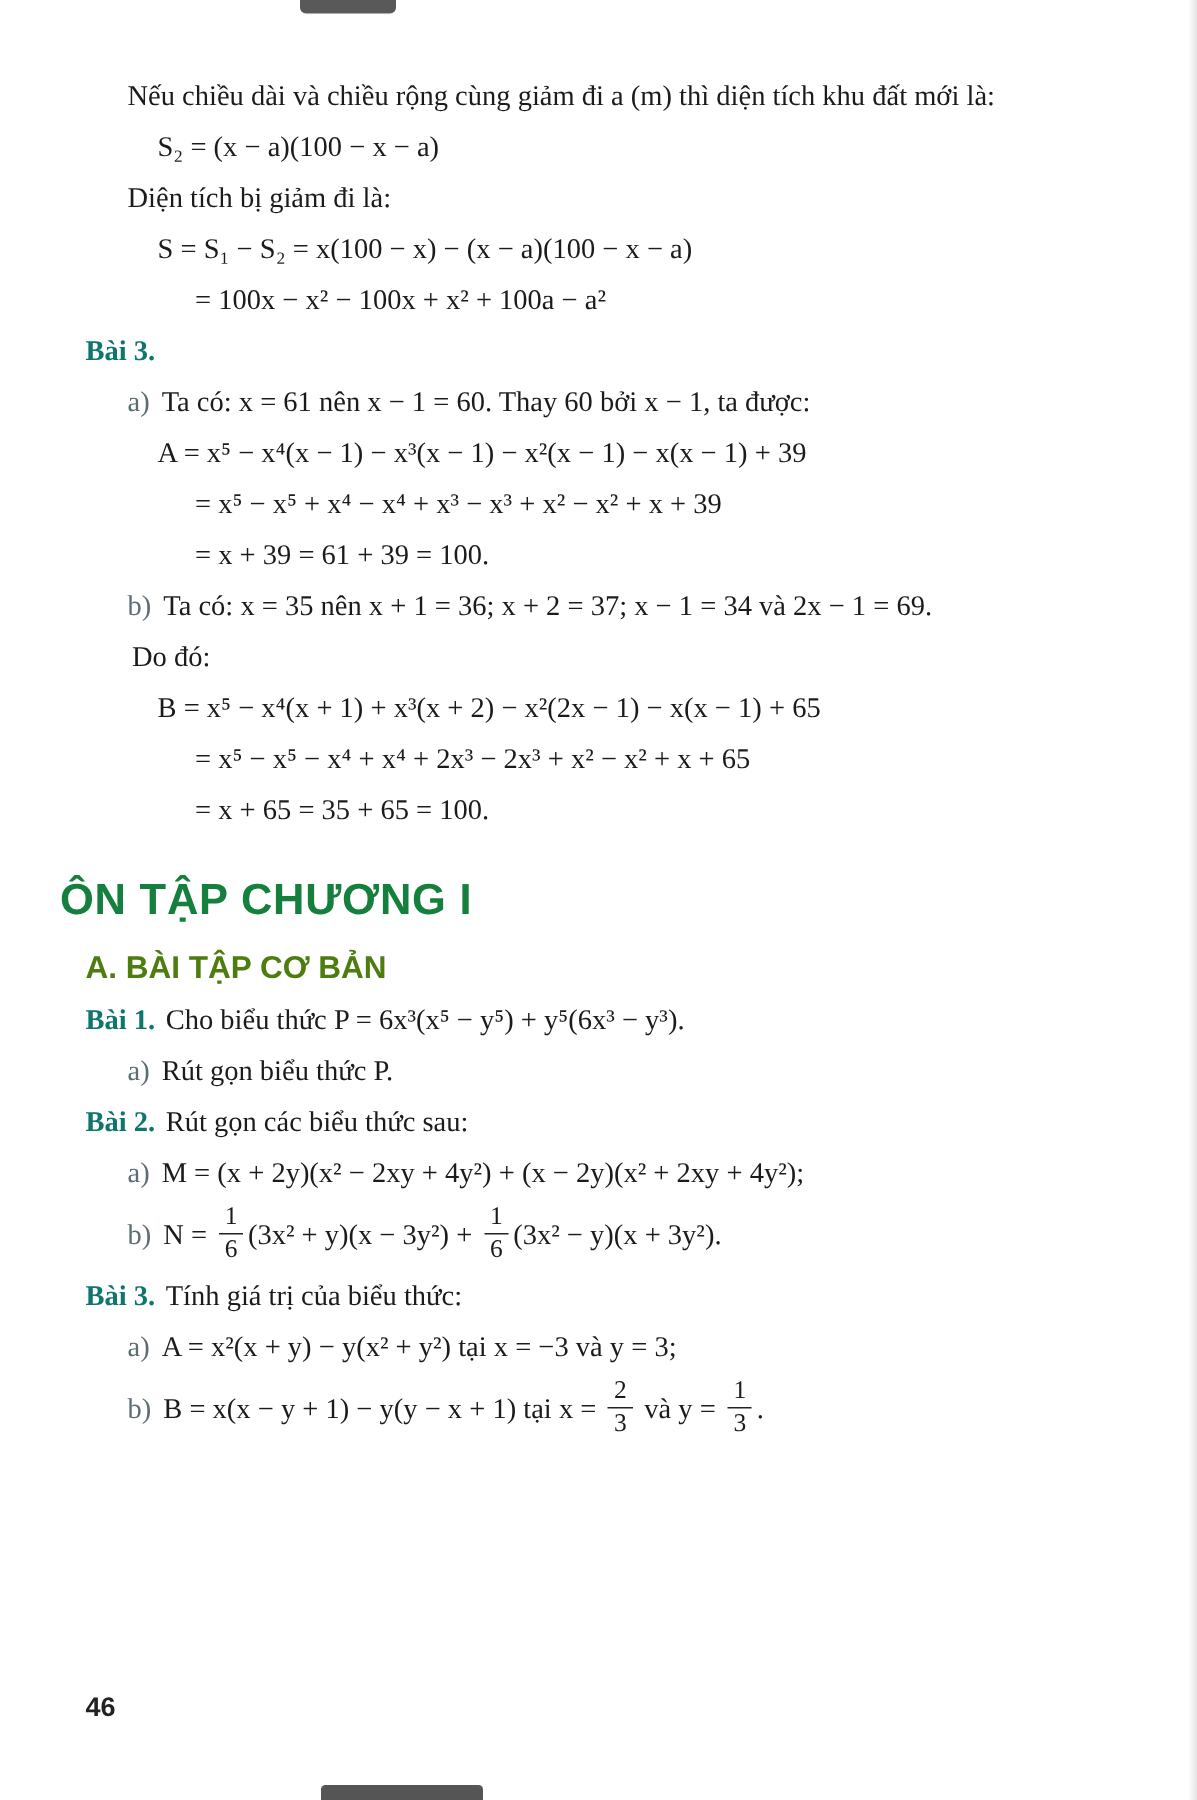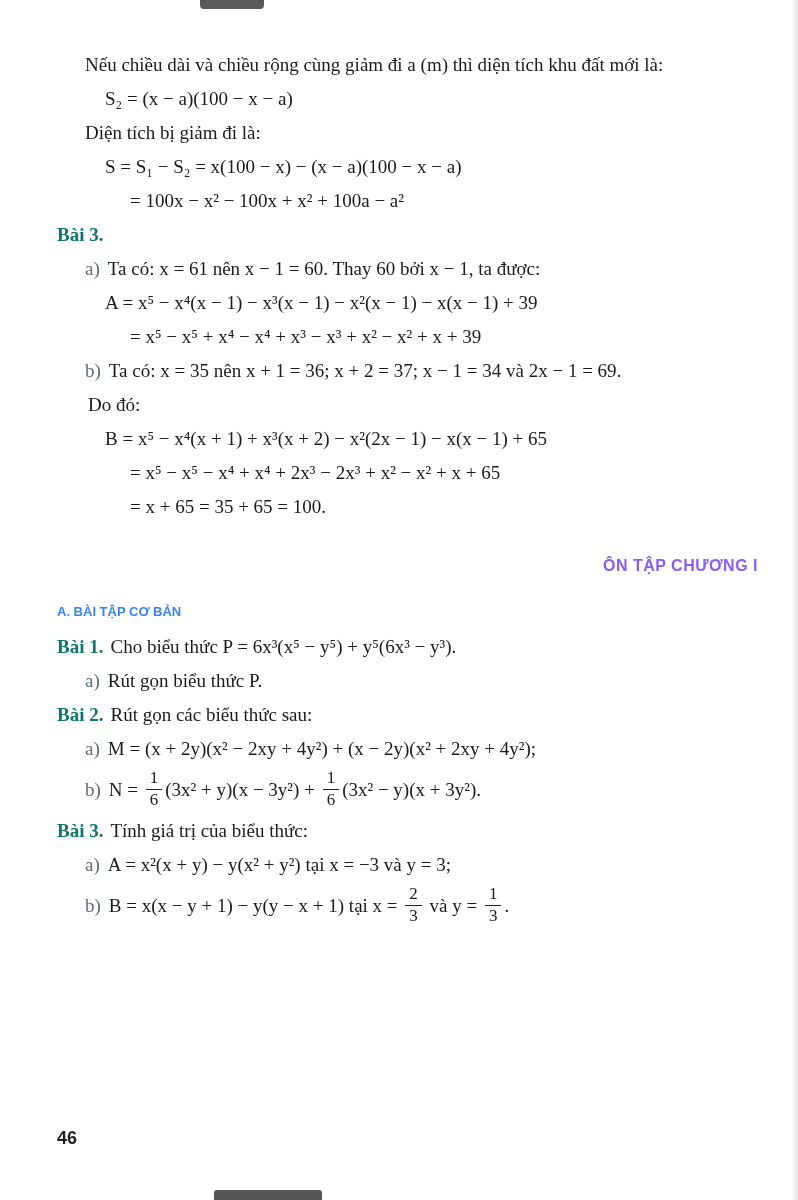--- a/index.html
+++ b/index.html
@@ -25,36 +25,36 @@
   .intro { text-indent: 45px; }
   .lead { padding-left: 45px; }
   .sub-lead { padding-left: 48px; }
   .formula { padding-left: 65px; }
   .eqcont { padding-left: 90px; }
   .bai { padding-left: 17px; }
   .bold-label { font-weight: 700; color: #0f766e; margin-right: 7px; }
   .marker { color: #5d6d74; margin-right: 8px; }
   .review-title {
     margin: 22px 0 8px 0;
-    text-align: right;
+    text-align: left;
     font-family: "Liberation Sans", sans-serif;
-    font-size: 16px;
+    font-size: 29px;
     font-weight: 700;
     letter-spacing: 0.5px;
     line-height: 40px;
-    color: #8b5cf6;
+    color: #15803d;
   }
   .section-title {
     margin: 0;
     padding-left: 17px;
     font-family: "Liberation Sans", sans-serif;
-    font-size: 13px;
+    font-size: 21px;
     font-weight: 700;
     line-height: 36px;
-    color: #3b82f6;
+    color: #4d7c0f;
   }
   .tall { line-height: 48px; }
   .frac {
     display: inline-block;
     vertical-align: middle;
     text-align: center;
     font-size: 17px;
     line-height: 1.1;
     margin: 0 3px;
     transform: translateY(-2px);
@@ -93,20 +93,21 @@
 
     <p class="para bai">
       <span class="bold-label">Bài 3.</span>
     </p>
 
     <p class="para lead">
       <span class="marker">a)</span><span>Ta có: x = 61 nên x − 1 = 60. Thay 60 bởi x − 1, ta được:</span>
     </p>
     <p class="para formula">A = x⁵ − x⁴(x − 1) − x³(x − 1) − x²(x − 1) − x(x − 1) + 39</p>
     <p class="para eqcont">= x⁵ − x⁵ + x⁴ − x⁴ + x³ − x³ + x² − x² + x + 39</p>
+    <p class="para eqcont">= x + 39 = 61 + 39 = 100.</p>
 
     <p class="para lead">
       <span class="marker">b)</span><span>Ta có: x = 35 nên x + 1 = 36; x + 2 = 37; x − 1 = 34 và 2x − 1 = 69.</span>
     </p>
     <p class="para sub-lead">Do đó:</p>
     <p class="para formula">B = x⁵ − x⁴(x + 1) + x³(x + 2) − x²(2x − 1) − x(x − 1) + 65</p>
     <p class="para eqcont">= x⁵ − x⁵ − x⁴ + x⁴ + 2x³ − 2x³ + x² − x² + x + 65</p>
     <p class="para eqcont">= x + 65 = 35 + 65 = 100.</p>
 
     <h1 class="review-title">ÔN TẬP CHƯƠNG I</h1>

